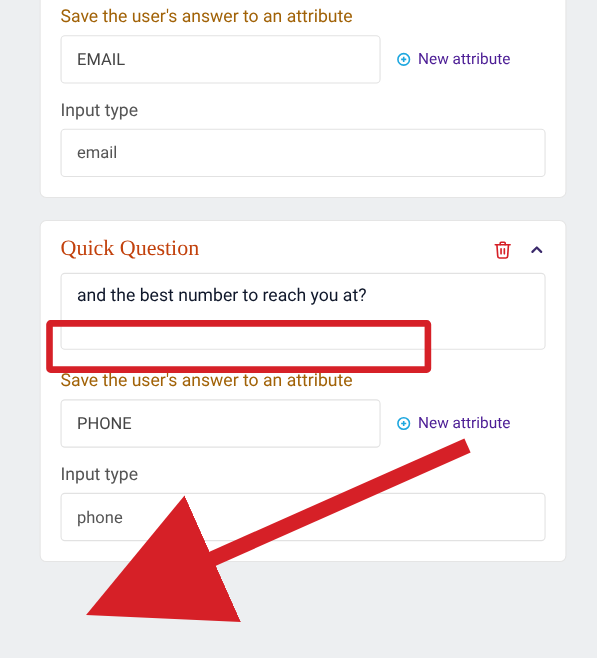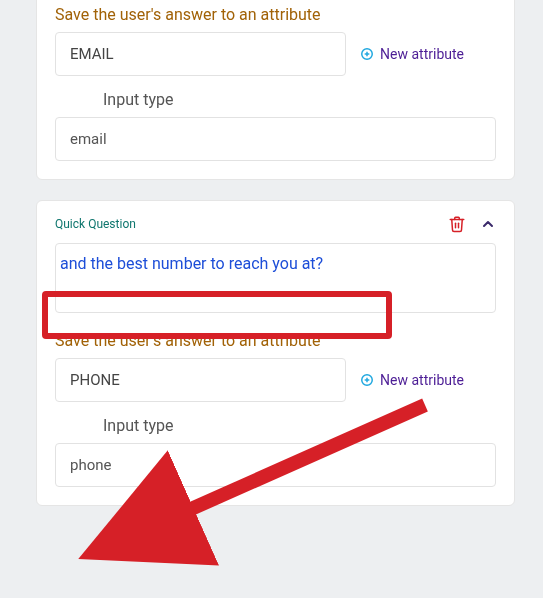--- a/index.html
+++ b/index.html
@@ -27,55 +27,55 @@
     padding-top: 0;
   }
   .card-header {
     display: flex;
     align-items: center;
     justify-content: space-between;
     padding-top: 14px;
     color: #9a9a9a;
   }
   .card-title {
-    font-size: 12px;
+    font-size: 20px;
     font-weight: 400;
-    color: #0f766e;
+    color: #c2410c;
+    font-family: Liberation Serif, serif;
   }
   .card-header-actions {
     display: flex;
     align-items: center;
     gap: 14px;
   }
   .label-row {
     display: flex;
     align-items: center;
     justify-content: space-between;
     margin-top: 14px;
   }
   .label {
     font-size: 16px;
     color: #a16207;
   }
   .label-strong {
     color: #555;
-    margin-left: 48px;
   }
   .row-actions {
     display: flex;
     align-items: center;
     gap: 12px;
   }
   .textarea {
     border: 1px solid #e2e2e2;
     border-radius: 4px;
     margin-top: 10px;
-    padding: 10px 4px;
+    padding: 10px 14px;
     font-size: 16px;
-    color: #1d4ed8;
+    color: #0f172a;
     min-height: 70px;
     line-height: 1.3;
   }
   .textarea .firstline {
     display: inline-block;
   }
   .input {
     border: 1px solid #e2e2e2;
     border-radius: 4px;
     margin-top: 8px;

